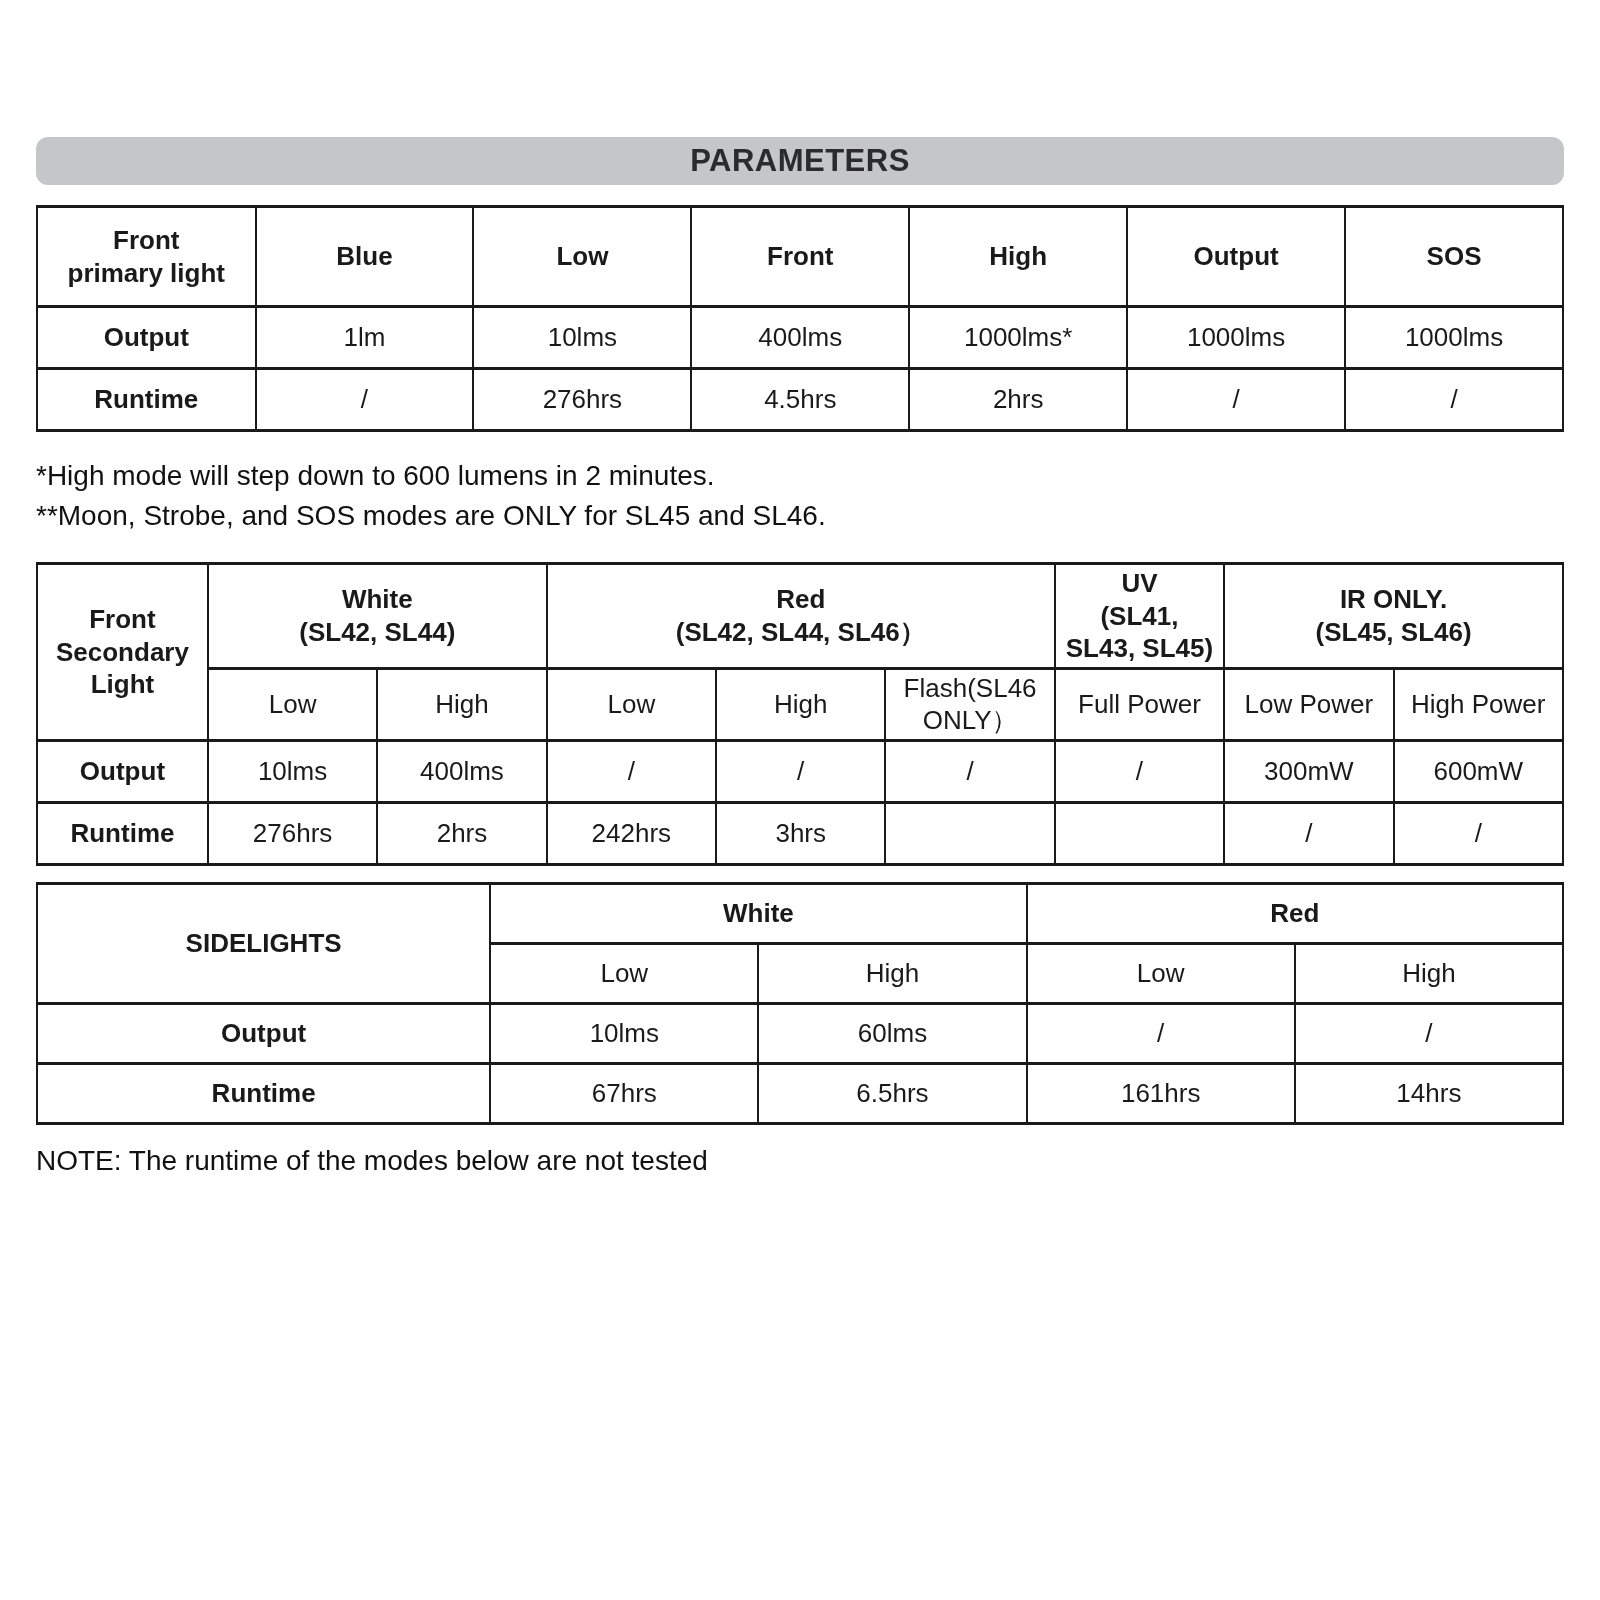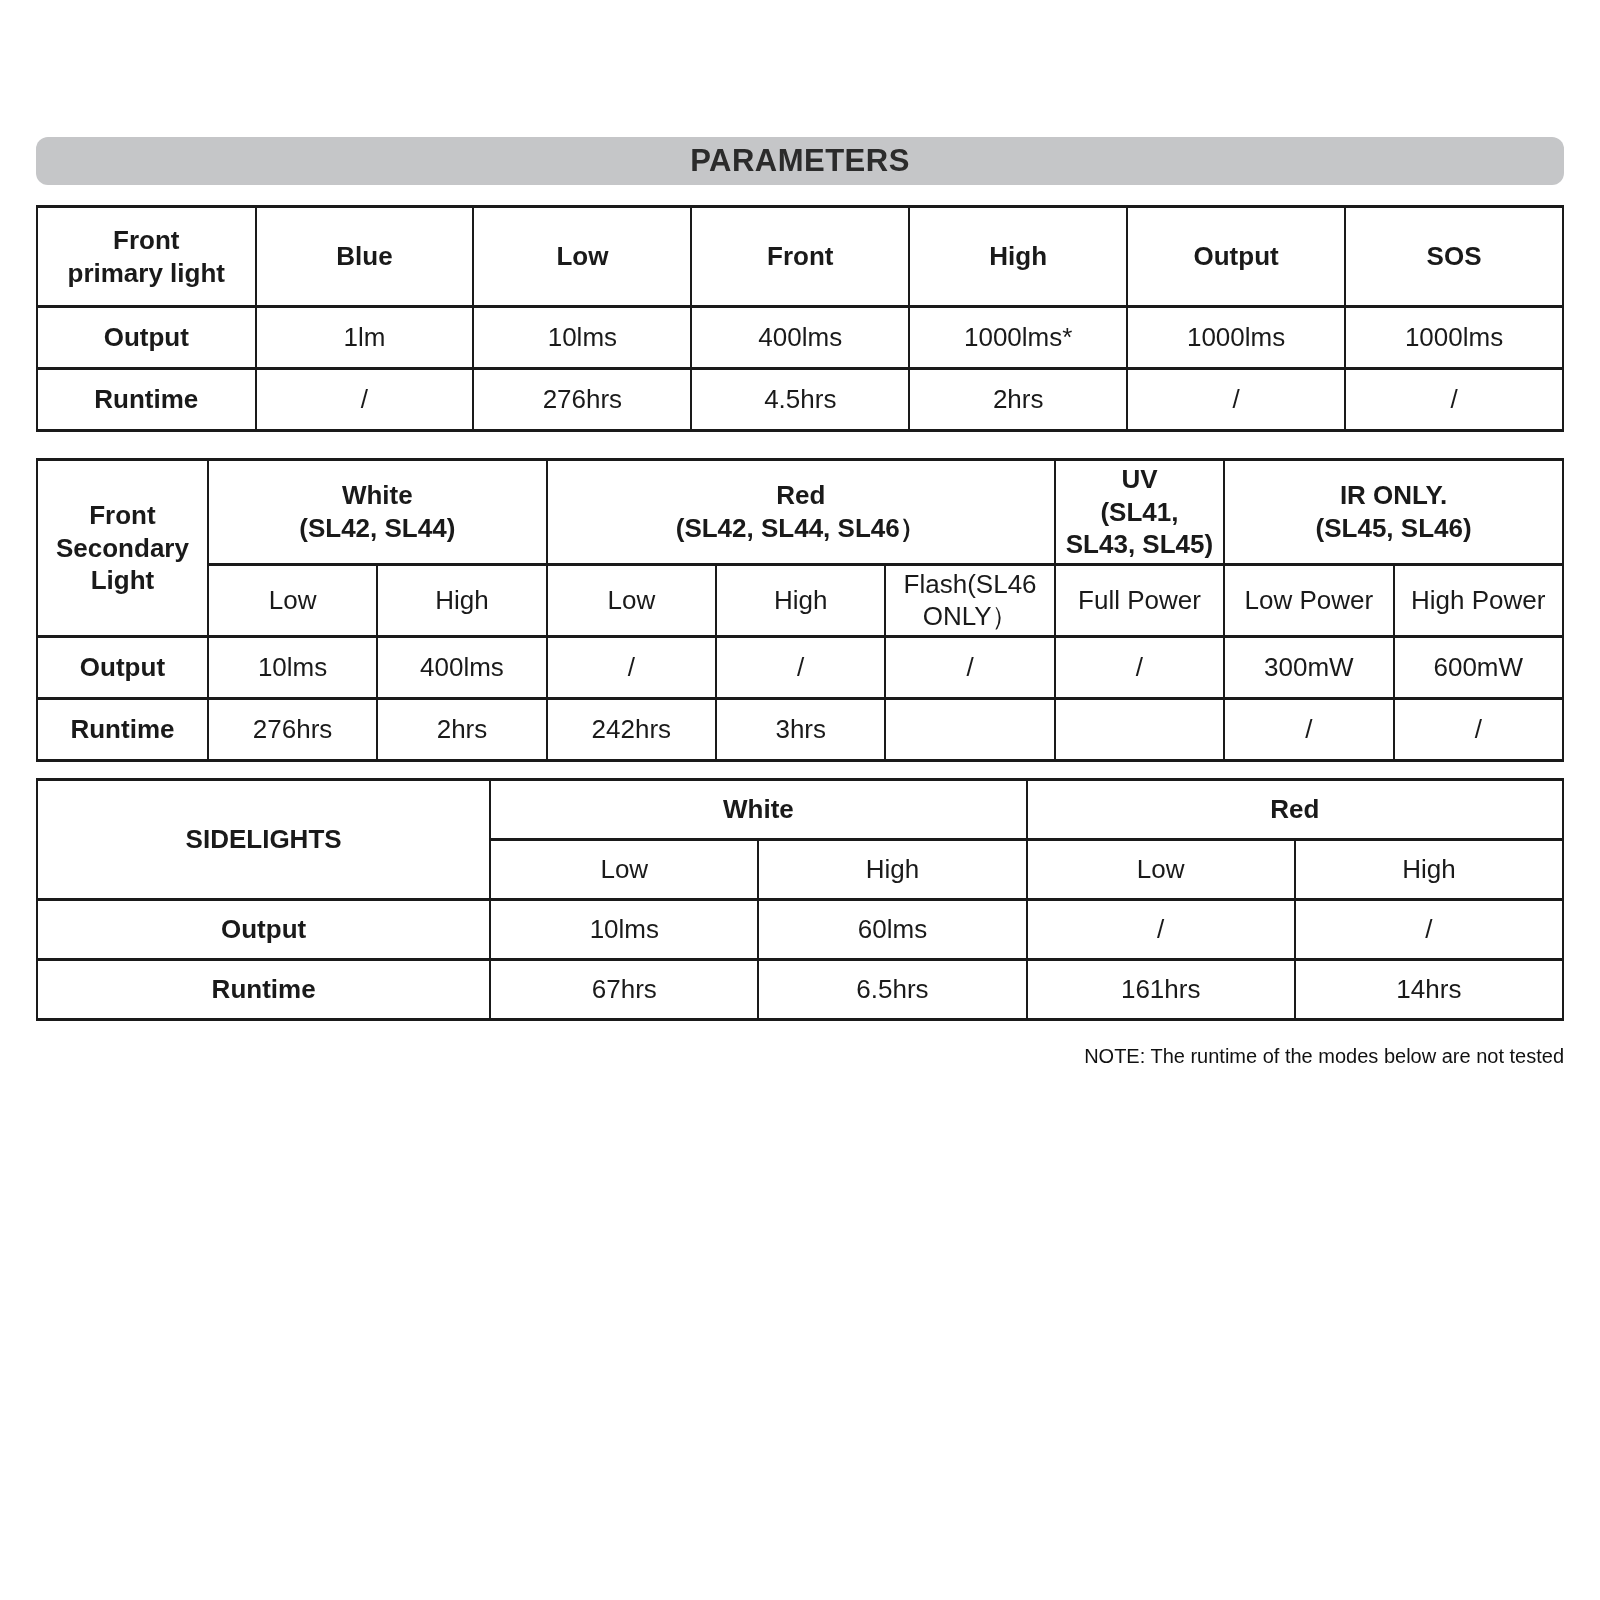--- a/index.html
+++ b/index.html
@@ -53,21 +53,21 @@
   .t2 .grow { height: 90px; }
   .t2 .srow { height: 66px; }
   .t2 .drow { height: 62px; }
   .t2 .sub { font-weight: normal; }
   .t3 { margin-top: 16px; }
   .t3 .grow { height: 60px; }
   .t3 .srow { height: 60px; }
   .t3 .drow { height: 60px; }
   .t3 .sub { font-weight: normal; }
   .bottom-notes { margin-top: 16px; }
-  .bottom-notes .nline { font-size: 20px; line-height: 39px; color: #111; text-align: right; }
+  .bottom-notes .nline { font-size: 28px; line-height: 39px; color: #111; }
 </style>
 </head>
 <body>
 
 <div class="page">
 
   <div class="header-bar">
     <span class="title">PARAMETERS</span>
   </div>
 
@@ -106,20 +106,24 @@
         <td>/</td>
         <td>276hrs</td>
         <td>4.5hrs</td>
         <td>2hrs</td>
         <td>/</td>
         <td>/</td>
       </tr>
     </tbody>
   </table>
 
+  <div class="footnotes">
+    <div class="fline">*High mode will step down to 600 lumens in 2 minutes.</div>
+    <div class="fline">**Moon, Strobe, and SOS modes are ONLY for SL45 and SL46.</div>
+  </div>
 
   <table class="t2">
     <colgroup>
       <col style="width:11.2%">
         <col style="width:11.1%">
         <col style="width:11.1%">
         <col style="width:11.1%">
       <col style="width:11.1%">
         <col style="width:11.1%">
         <col style="width:11.1%">

